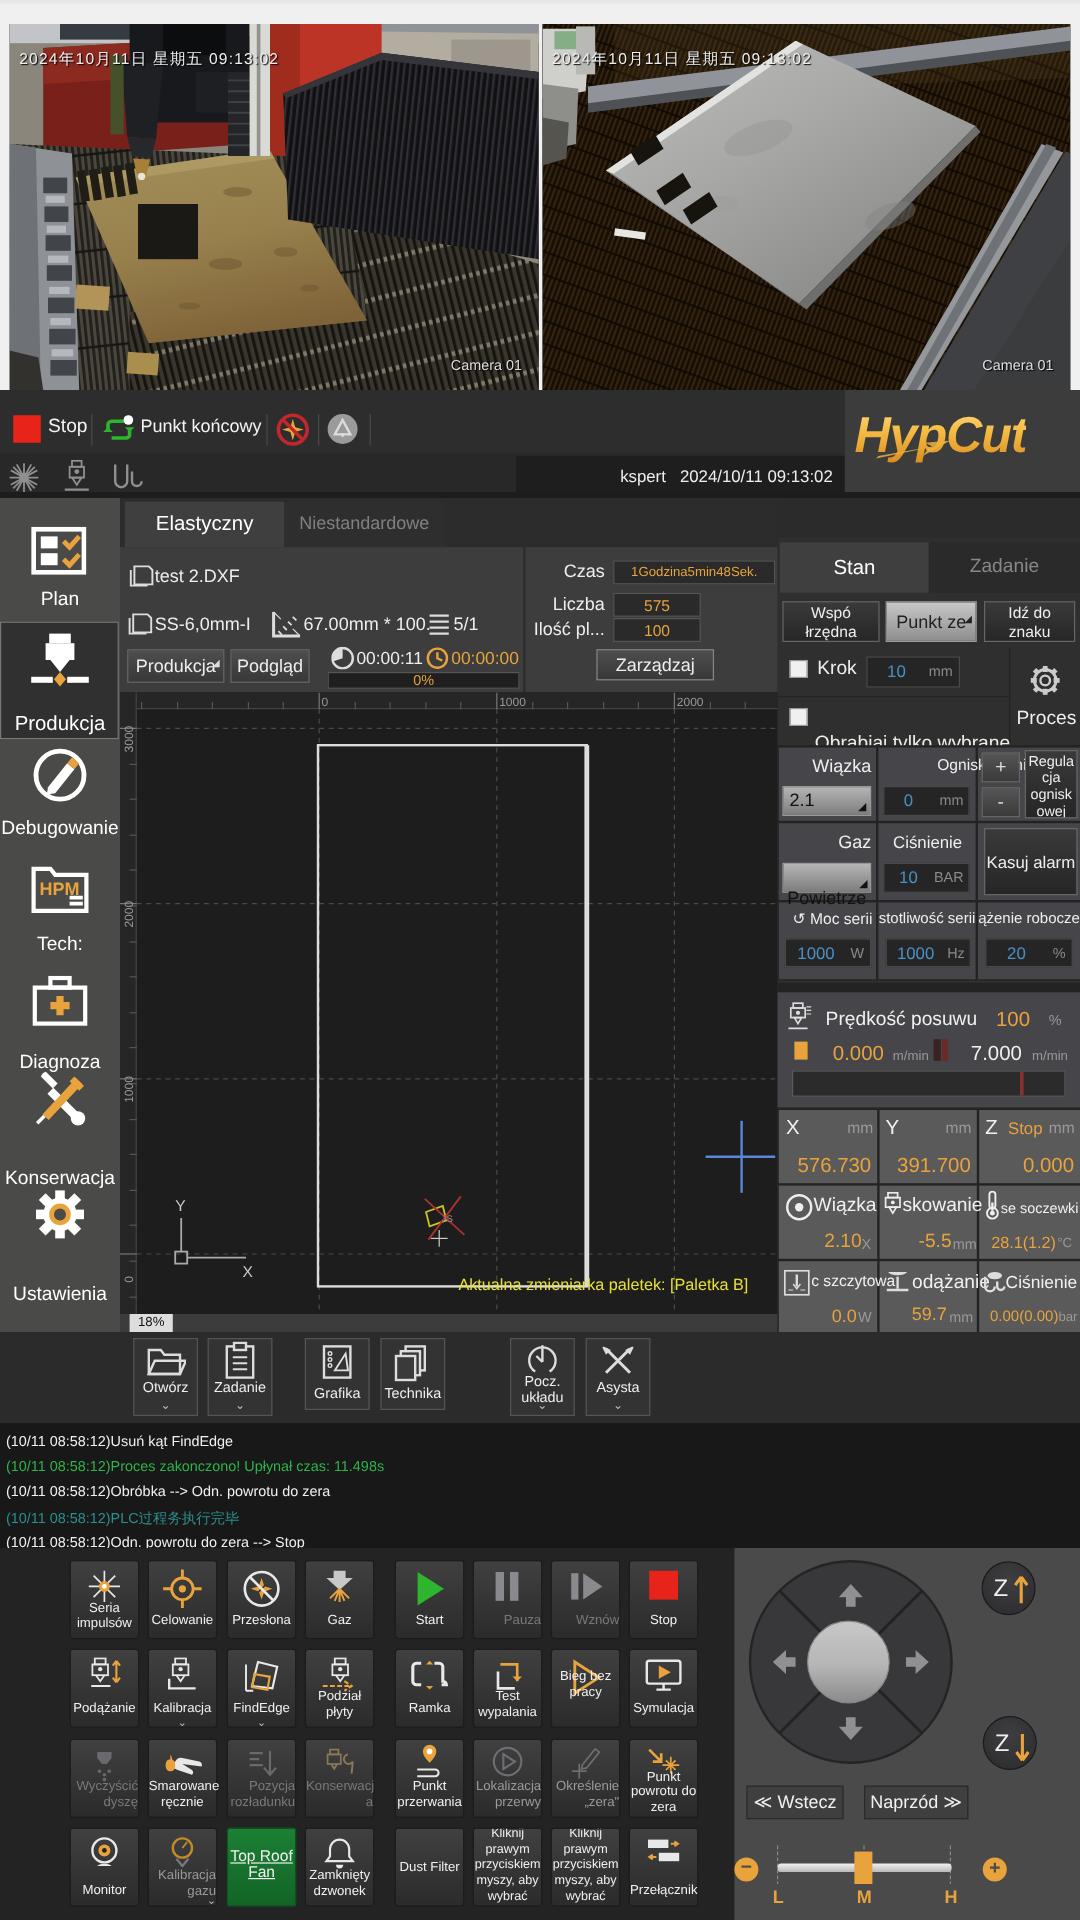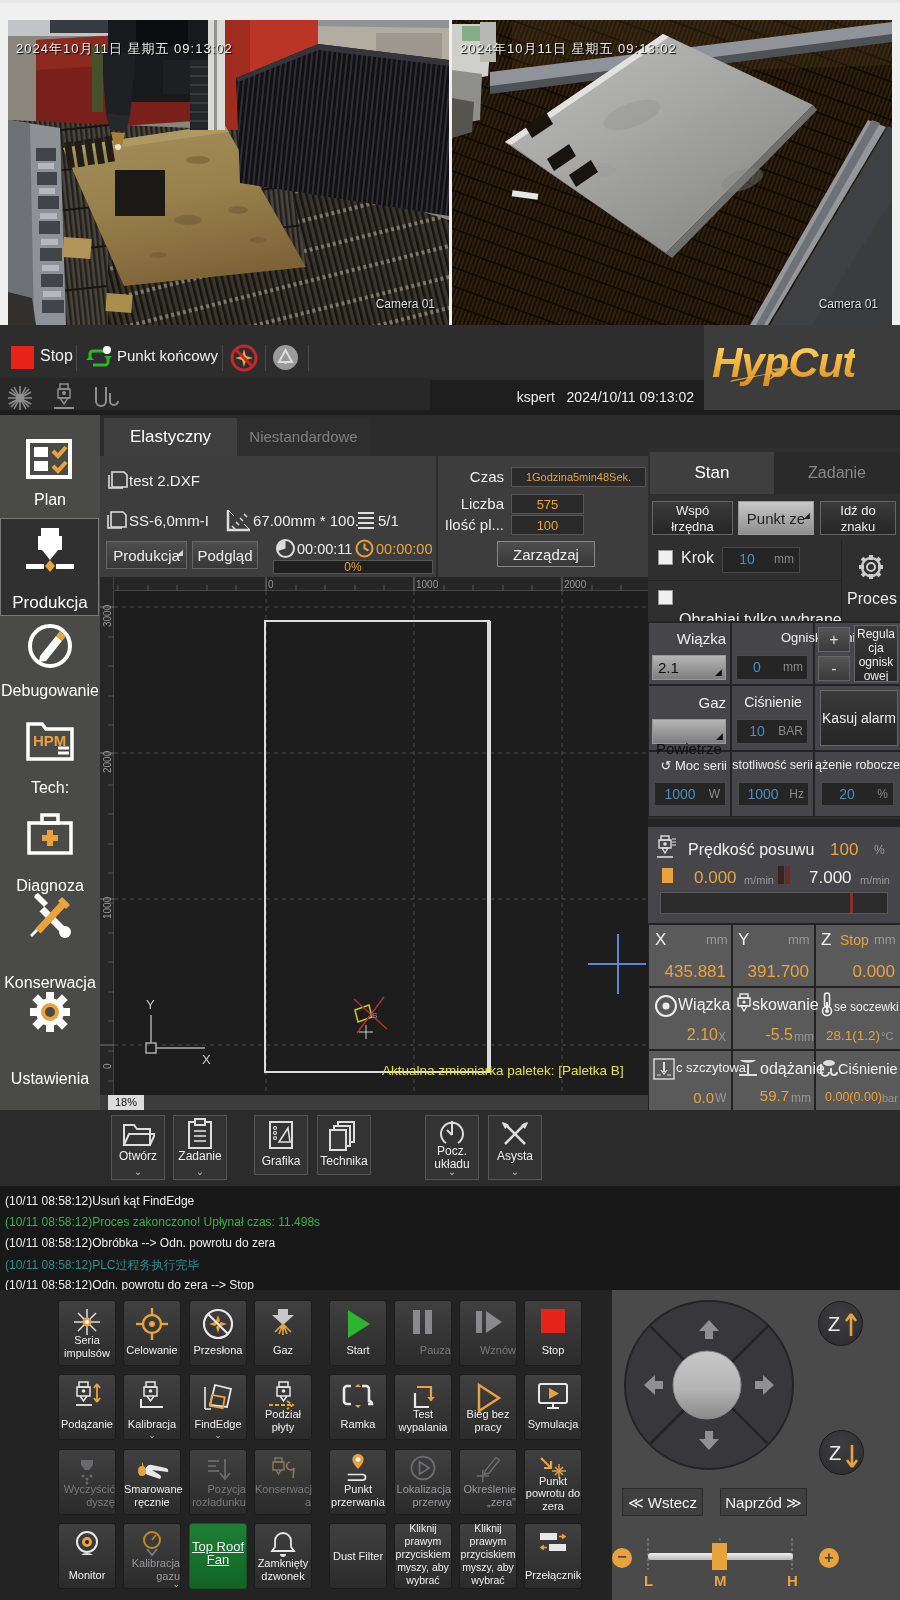--- a/index.html
+++ b/index.html
@@ -612,21 +612,21 @@
     <div class="abs" style="left:85px;top:477px;width:81px;height:61px;background:#5a5a5a;"></div>
     <div class="abs" style="left:168px;top:477px;width:84px;height:61px;background:#5a5a5a;"></div>
     <div class="abs" style="left:1px;top:540px;width:82px;height:61px;background:#5a5a5a;"></div>
     <div class="abs" style="left:85px;top:540px;width:81px;height:61px;background:#5a5a5a;"></div>
     <div class="abs" style="left:168px;top:540px;width:84px;height:61px;background:#5a5a5a;"></div>
     <div class="abs" style="left:1px;top:603px;width:82px;height:59px;background:#5a5a5a;"></div>
     <div class="abs" style="left:85px;top:603px;width:81px;height:59px;background:#5a5a5a;"></div>
     <div class="abs" style="left:168px;top:603px;width:84px;height:59px;background:#5a5a5a;"></div>
     <div class="abs" style="left:7px;top:482px;font-size:17px;color:#f0f0f0;">X</div>
     <div class="abs" style="left:58px;top:484px;font-size:13px;color:#999;">mm</div>
-    <div class="abs" style="left:4px;top:514px;width:74px;text-align:right;font-size:17px;color:#e8a33d;">435.881</div>
+    <div class="abs" style="left:4px;top:514px;width:74px;text-align:right;font-size:17px;color:#e8a33d;">576.730</div>
     <div class="abs" style="left:90px;top:482px;font-size:17px;color:#f0f0f0;">Y</div>
     <div class="abs" style="left:140px;top:484px;font-size:13px;color:#999;">mm</div>
     <div class="abs" style="left:86px;top:514px;width:75px;text-align:right;font-size:17px;color:#e8a33d;">391.700</div>
     <div class="abs" style="left:173px;top:482px;font-size:17px;color:#f0f0f0;">Z</div>
     <div class="abs" style="left:192px;top:484px;font-size:14px;color:#e8a33d;">Stop</div>
     <div class="abs" style="left:226px;top:484px;font-size:13px;color:#999;">mm</div>
     <div class="abs" style="left:170px;top:514px;width:77px;text-align:right;font-size:17px;color:#e8a33d;">0.000</div>
     <svg class="abs" style="left:6px;top:546px;" width="24" height="24" viewBox="0 0 24 24">
         <circle cx="12" cy="12" r="10" fill="none" stroke="#eee" stroke-width="2"></circle>
         <circle cx="12" cy="12" r="3.5" fill="#eee"></circle>
@@ -930,21 +930,21 @@
           <path d="M10 6 h14 v14 m0 -14 l-6 0" fill="none" stroke="#e8a33d" stroke-width="2.2"></path>
           <path d="M24 20 l-4 -4 8 0 z" fill="#e8a33d"></path>
           <path d="M22 26 h-14 v-14" fill="none" stroke="#e8e8e8" stroke-width="2.2"></path>
         </svg>
         <div class="lbl" style="bottom:5px;">Test<br>wypalania</div>
       </div>
     <div class="bbtn" style="left:459px;top:84px;">
         <svg width="34" height="34" viewBox="0 0 34 34">
           <path d="M8 4 L28 17 L8 30 Z" fill="none" stroke="#e8a33d" stroke-width="2.4"></path>
         </svg>
-        <div class="lbl" style="bottom:5px;">Bieg bez<br>pracy</div>
+        <div class="lbl" style="bottom:22px;">Bieg bez<br>pracy</div>
       </div>
     <div class="bbtn" style="left:524px;top:84px;">
         <svg width="34" height="32" viewBox="0 0 34 32">
           <rect x="3" y="3" width="28" height="19" rx="2" fill="none" stroke="#e8e8e8" stroke-width="2"></rect>
           <path d="M13 7 L23 12.5 L13 18 Z" fill="#e8a33d"></path>
           <line x1="11" y1="27" x2="23" y2="27" stroke="#e8e8e8" stroke-width="2"></line>
           <line x1="17" y1="22" x2="17" y2="27" stroke="#e8e8e8" stroke-width="2"></line>
         </svg>
         <div class="lbl" style="bottom:8px;">Symulacja</div>
       </div>

